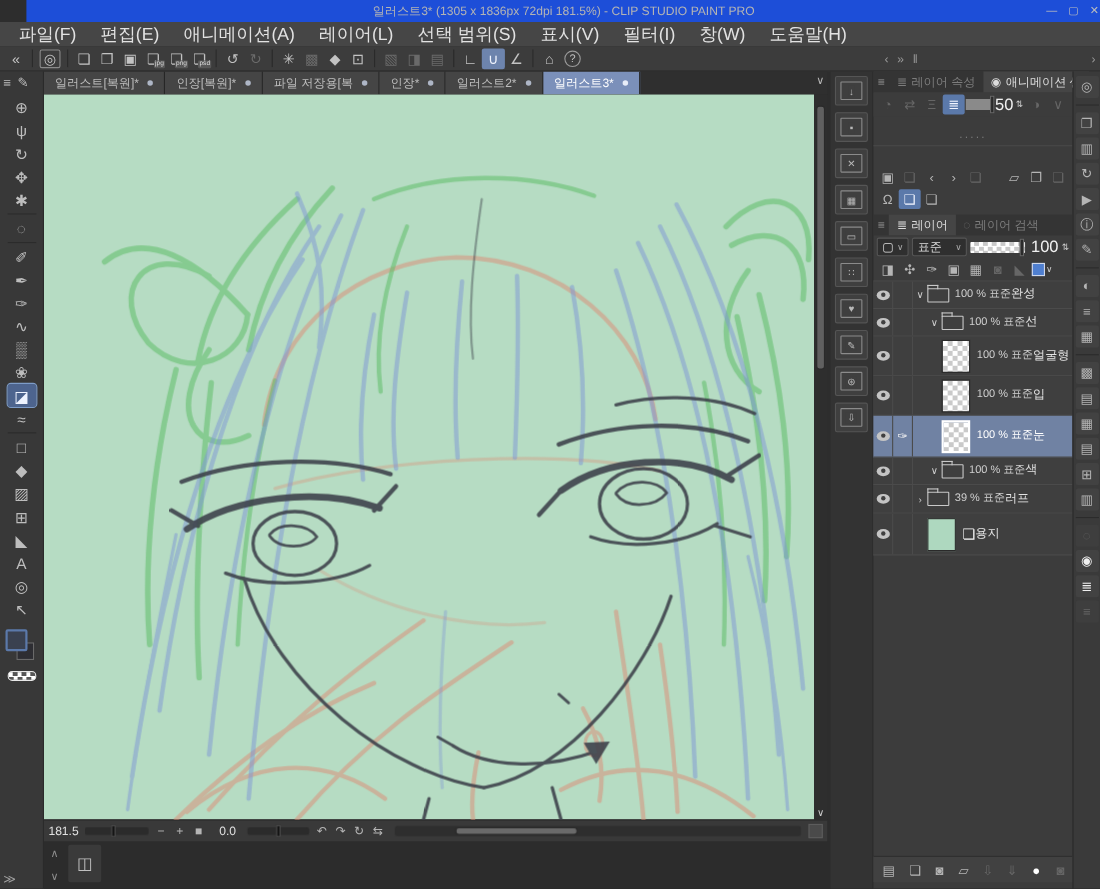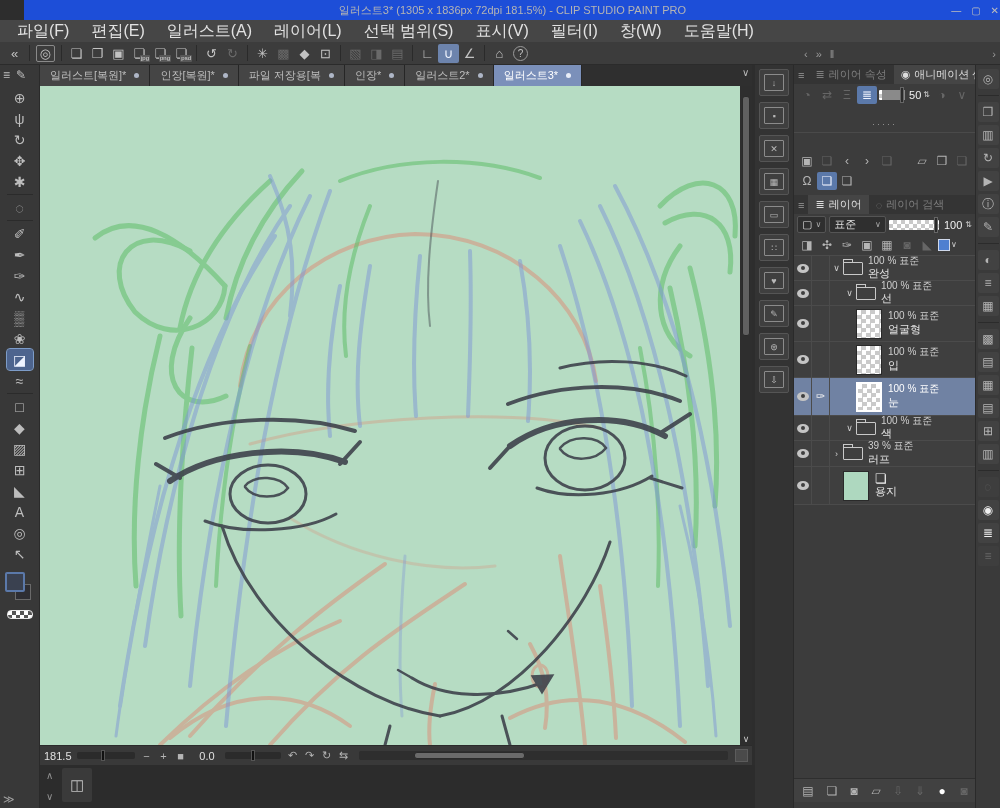--- a/index.html
+++ b/index.html
@@ -110,21 +110,21 @@
   .right-panel { position:absolute; left:793px; top:65px; width:182px; bottom:0; background:#3c3c3c;
                  border-left:1px solid #2a2a2a; }
   .ptabs { display:flex; align-items:center; height:19px; background:#343434; font-size:11px; }
   .ptab { display:flex; align-items:center; gap:4px; padding:0 7px; height:19px; color:#7d7d7d; white-space:nowrap; }
   .ptab.active { background:#454545; color:#dcdcdc; }
   .pmenu { color:#9a9a9a; padding:0 4px; font-size:11px; }
   .pctrl { display:flex; align-items:center; gap:2px; height:22px; padding:0 3px; background:#3c3c3c; }
   .opac { position:relative; height:10px; background:repeating-conic-gradient(#c9c9c9 0 25%, #fff 0 50%) 0 0/8px 8px; border-radius:1px; }
   .opac .fillgrey { position:absolute; right:0; top:0; bottom:0; background:#8a8a8a; }
   .opac .notch { position:absolute; top:-3px; width:4px; height:16px; background:#2a2a2a; border:1px solid #666; }
-  .numval { color:#f0f0f0; font-size:11px; margin-left:2px; }
+  .numval { color:#f0f0f0; font-size:15px; margin-left:2px; }
   .spin { color:#cfcfcf; font-size:8px; line-height:1; }
   .plabel { color:#8f8f8f; font-size:11px; padding:5px 6px 3px; }
   .dotted { text-align:center; color:#9a9a9a; font-size:9px; letter-spacing:2px; height:10px; line-height:8px; }
   .pdivider { height:1px; background:#4a4a4a; margin:2px 0; }
   .prow { display:flex; align-items:center; gap:1px; padding:1px 3px; }
   .prow .spacer { flex:1; }
 
   .blendrow { display:flex; align-items:center; gap:3px; padding:2px 3px; }
   .ddl { display:flex; align-items:center; gap:3px; background:#2f2f2f; border:1px solid #555;
          border-radius:2px; height:17px; padding:0 4px; color:#ddd; font-size:11px; }
@@ -145,21 +145,21 @@
   .i1 { width:13px; } .i2 { width:26px; }
   .chev { width:13px; color:#cfcfcf; font-size:9px; text-align:center; flex:none; }
   .fold { width:20px; height:13px; border:1px solid #c9c9c9; border-radius:1px; position:relative; flex:none;
           background:#3f3f3f; margin-right:5px; }
   .fold::before { content:""; position:absolute; left:-1px; top:-4px; width:8px; height:3px;
                   border:1px solid #c9c9c9; border-bottom:none; }
   .thumb { width:26px; height:30px; background:repeating-conic-gradient(#cacaca 0 25%, #fff 0 50%) 0 0/9px 9px;
            border:1px solid #2a2a2a; flex:none; margin-right:6px; }
   .sel .thumb { border:2px solid #fff; }
   .thumb.paper { background:#aed8bf; }
-  .meta { display:flex; flex-direction:column; justify-content:center; line-height:1.25; overflow:hidden; }
+  .meta { display:flex; flex-direction:row; justify-content:center; line-height:1.25; overflow:hidden;align-items:center; }
   .meta .info { color:#cfcfcf; font-size:10px; white-space:nowrap; }
   .meta .lname { color:#e4e4e4; font-size:11px; white-space:nowrap; }
   .sel .meta .info, .sel .meta .lname { color:#fff; }
   .pageglyph { color:#f2f2f2; font-size:13px; line-height:1; }
 
   .lfooter { position:absolute; left:0; right:0; bottom:6px; height:24px; background:#414141;
              border-top:1px solid #2e2e2e; display:flex; align-items:center; gap:2px; padding:0 4px; }
   .icon-trash { width:10px; height:11px; border:1px solid #b5b5b5; border-top:none; border-radius:0 0 2px 2px; position:relative; }
   .icon-trash::before { content:""; position:absolute; left:-3px; top:-3px; width:14px; height:2px; background:#b5b5b5; }
 
@@ -181,21 +181,21 @@
     <span class="wincontrols">
       <span>—</span>
       <span>▢</span>
       <span>✕</span>
     </span>
   </div>
 
   <div class="menubar">
       <div class="menu-item"><span class="lbl">파일(F)</span></div>
       <div class="menu-item"><span class="lbl">편집(E)</span></div>
-      <div class="menu-item"><span class="lbl">일러스트(A)</span></div>
+      <div class="menu-item"><span class="lbl">애니메이션(A)</span></div>
       <div class="menu-item"><span class="lbl">레이어(L)</span></div>
       <div class="menu-item"><span class="lbl">선택 범위(S)</span></div>
       <div class="menu-item"><span class="lbl">표시(V)</span></div>
       <div class="menu-item"><span class="lbl">필터(I)</span></div>
       <div class="menu-item"><span class="lbl">창(W)</span></div>
       <div class="menu-item"><span class="lbl">도움말(H)</span></div>
     </div>
 
   <div class="toolbar">
       <div class="tb">

